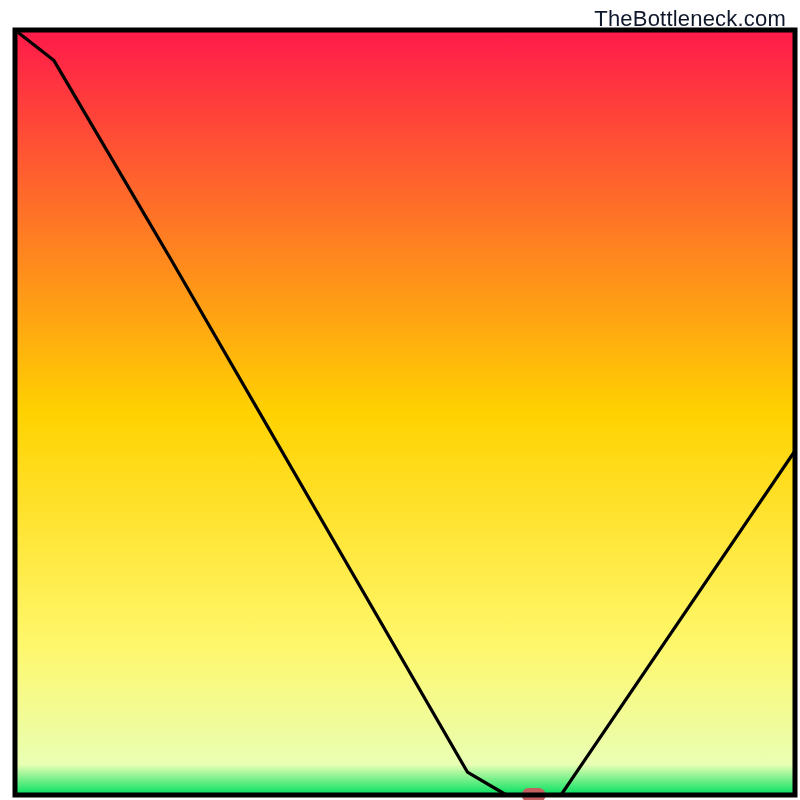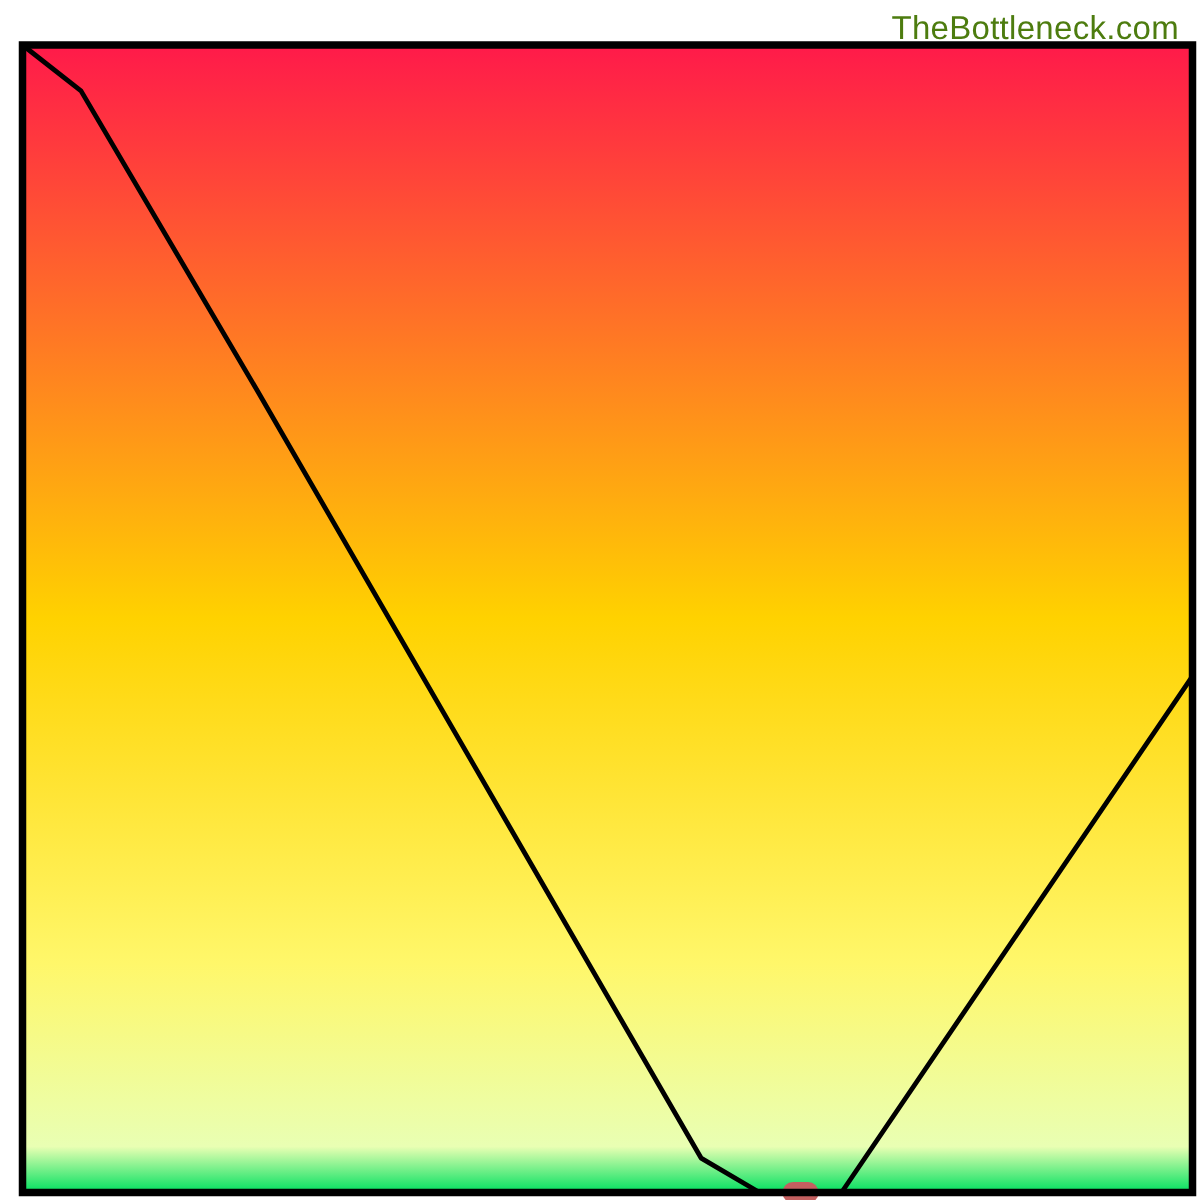--- a/index.html
+++ b/index.html
@@ -13,21 +13,21 @@
   .chart-frame {
     position: relative;
     width: 800px;
     height: 800px;
     box-sizing: border-box;
   }
   .attribution {
     position: absolute;
     top: 6px;
     right: 14px;
-    color: #4d7c0f;
+    color: #0f172a;
     font-size: 22px;
     font-weight: 400;
     letter-spacing: 0.2px;
   }
   svg.plot {
     position: absolute;
     top: 0;
     left: 0;
   }
 </style>

